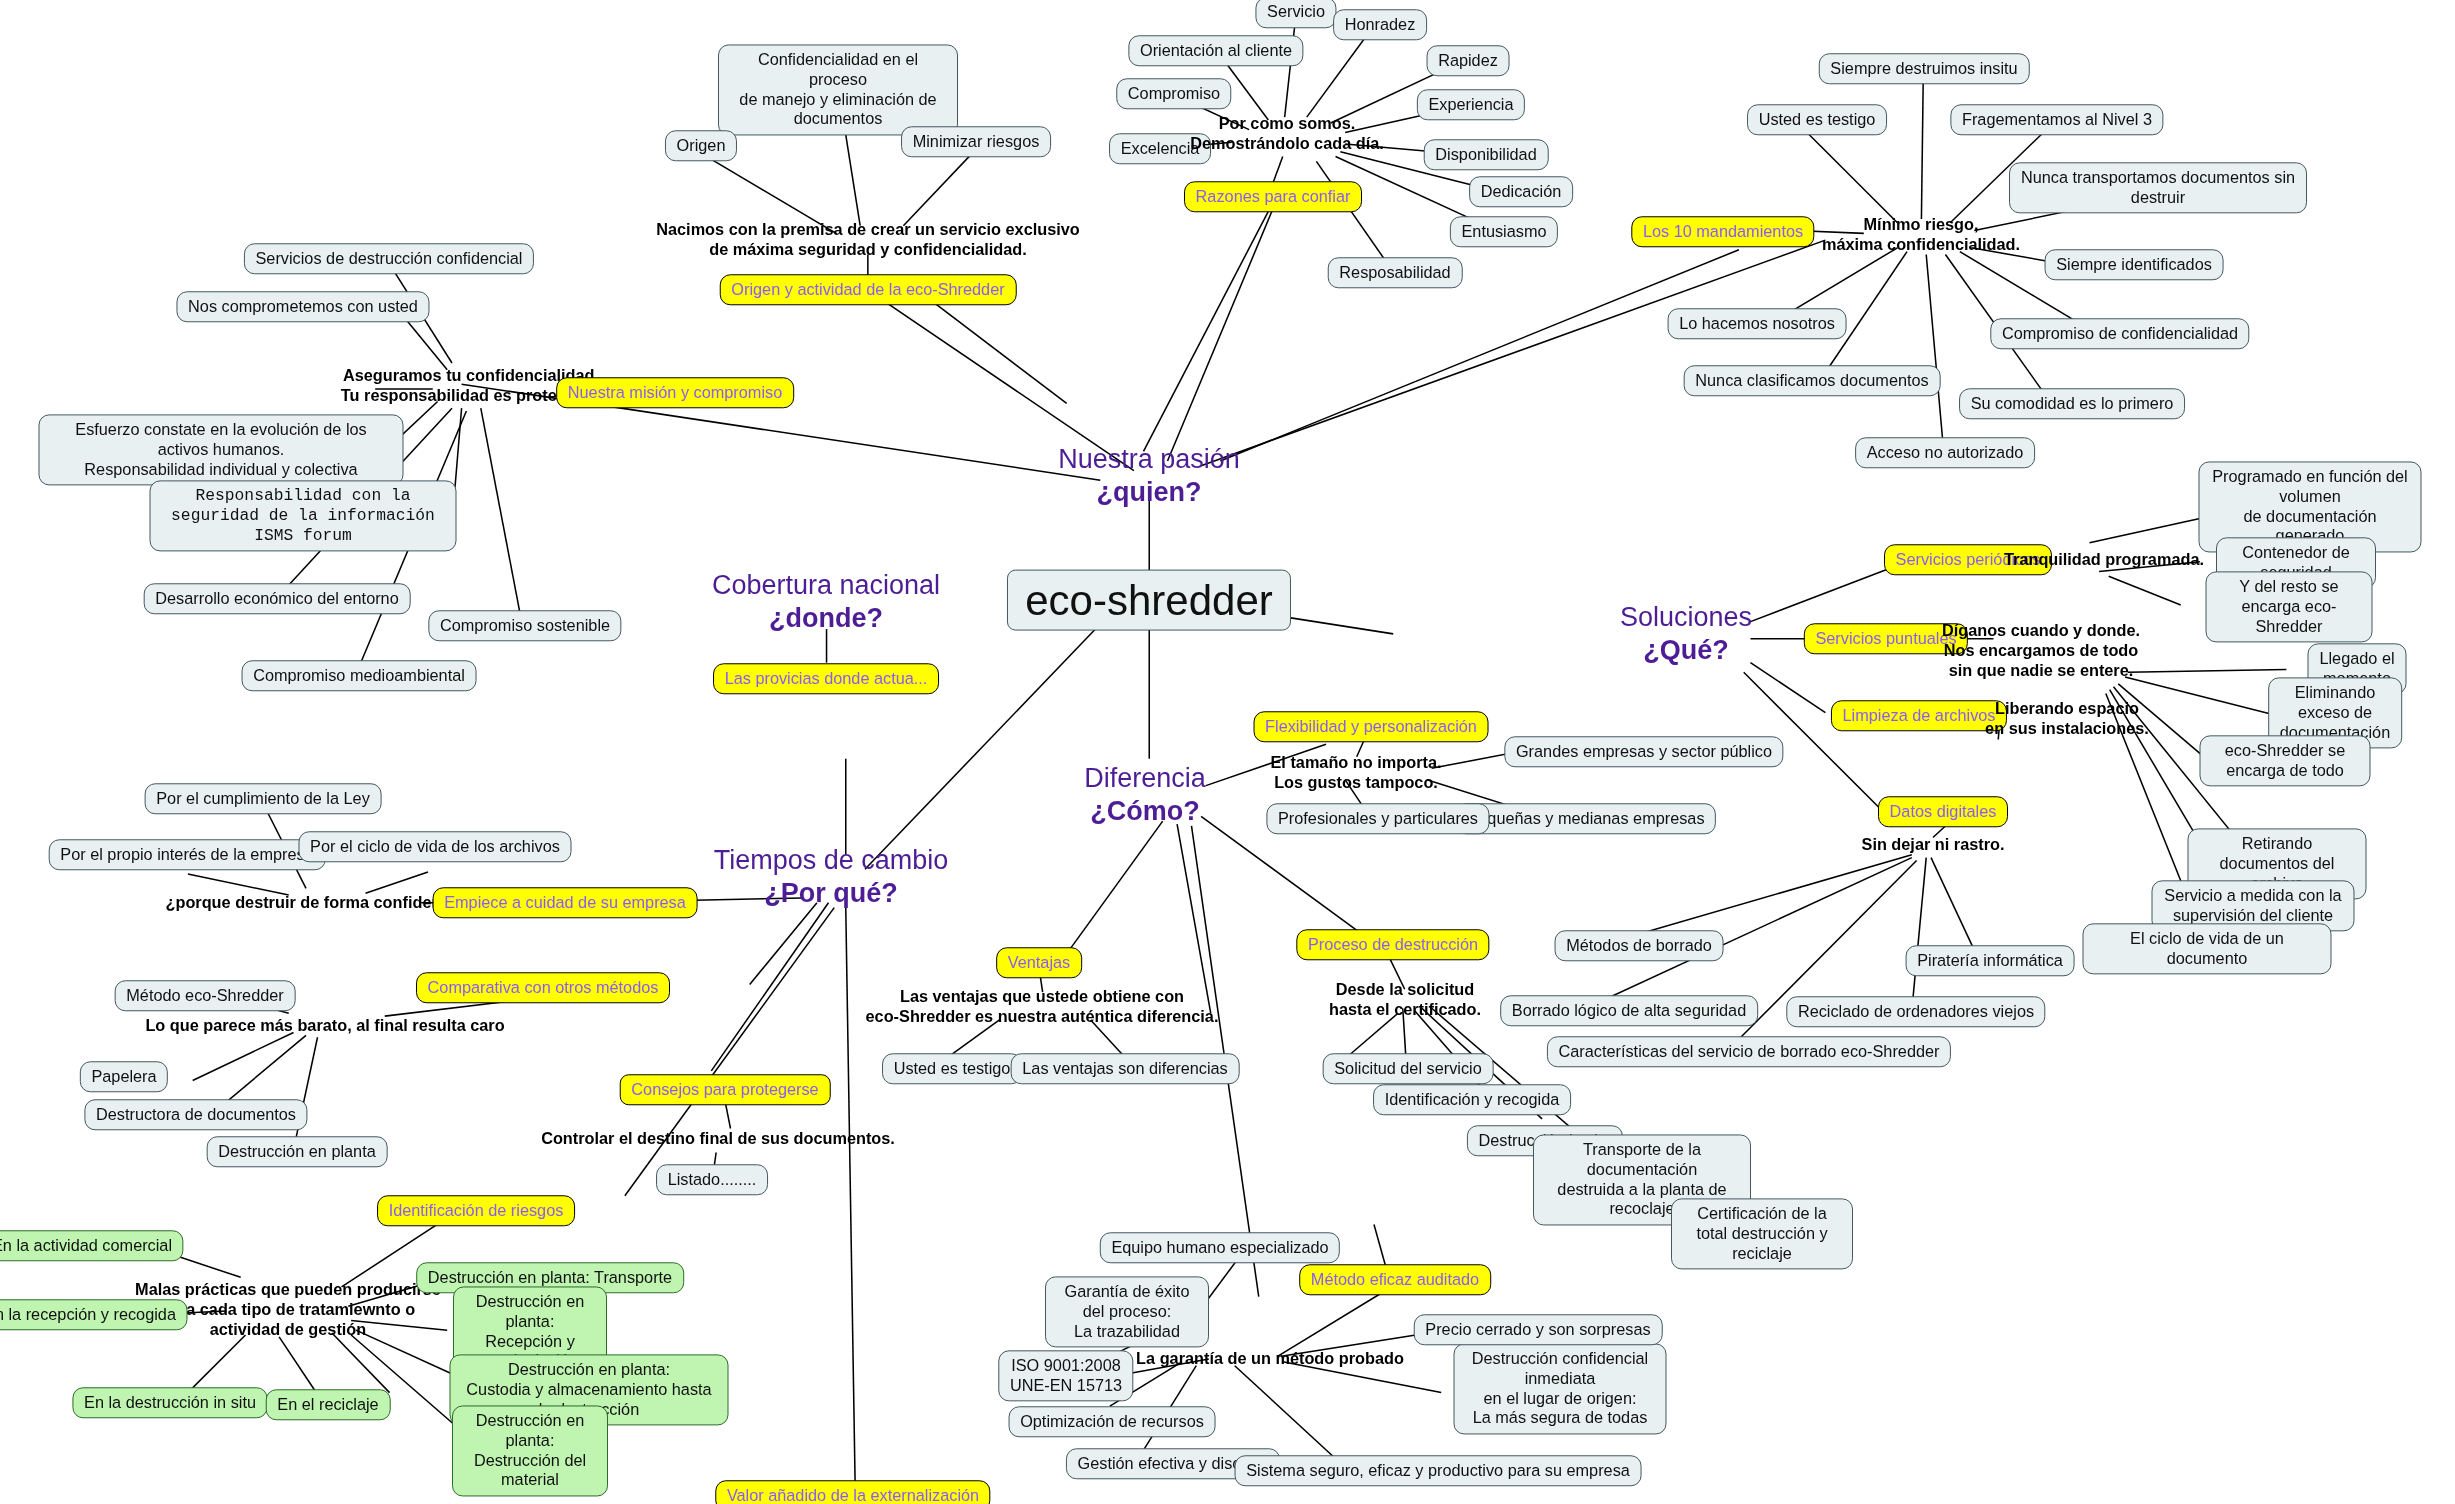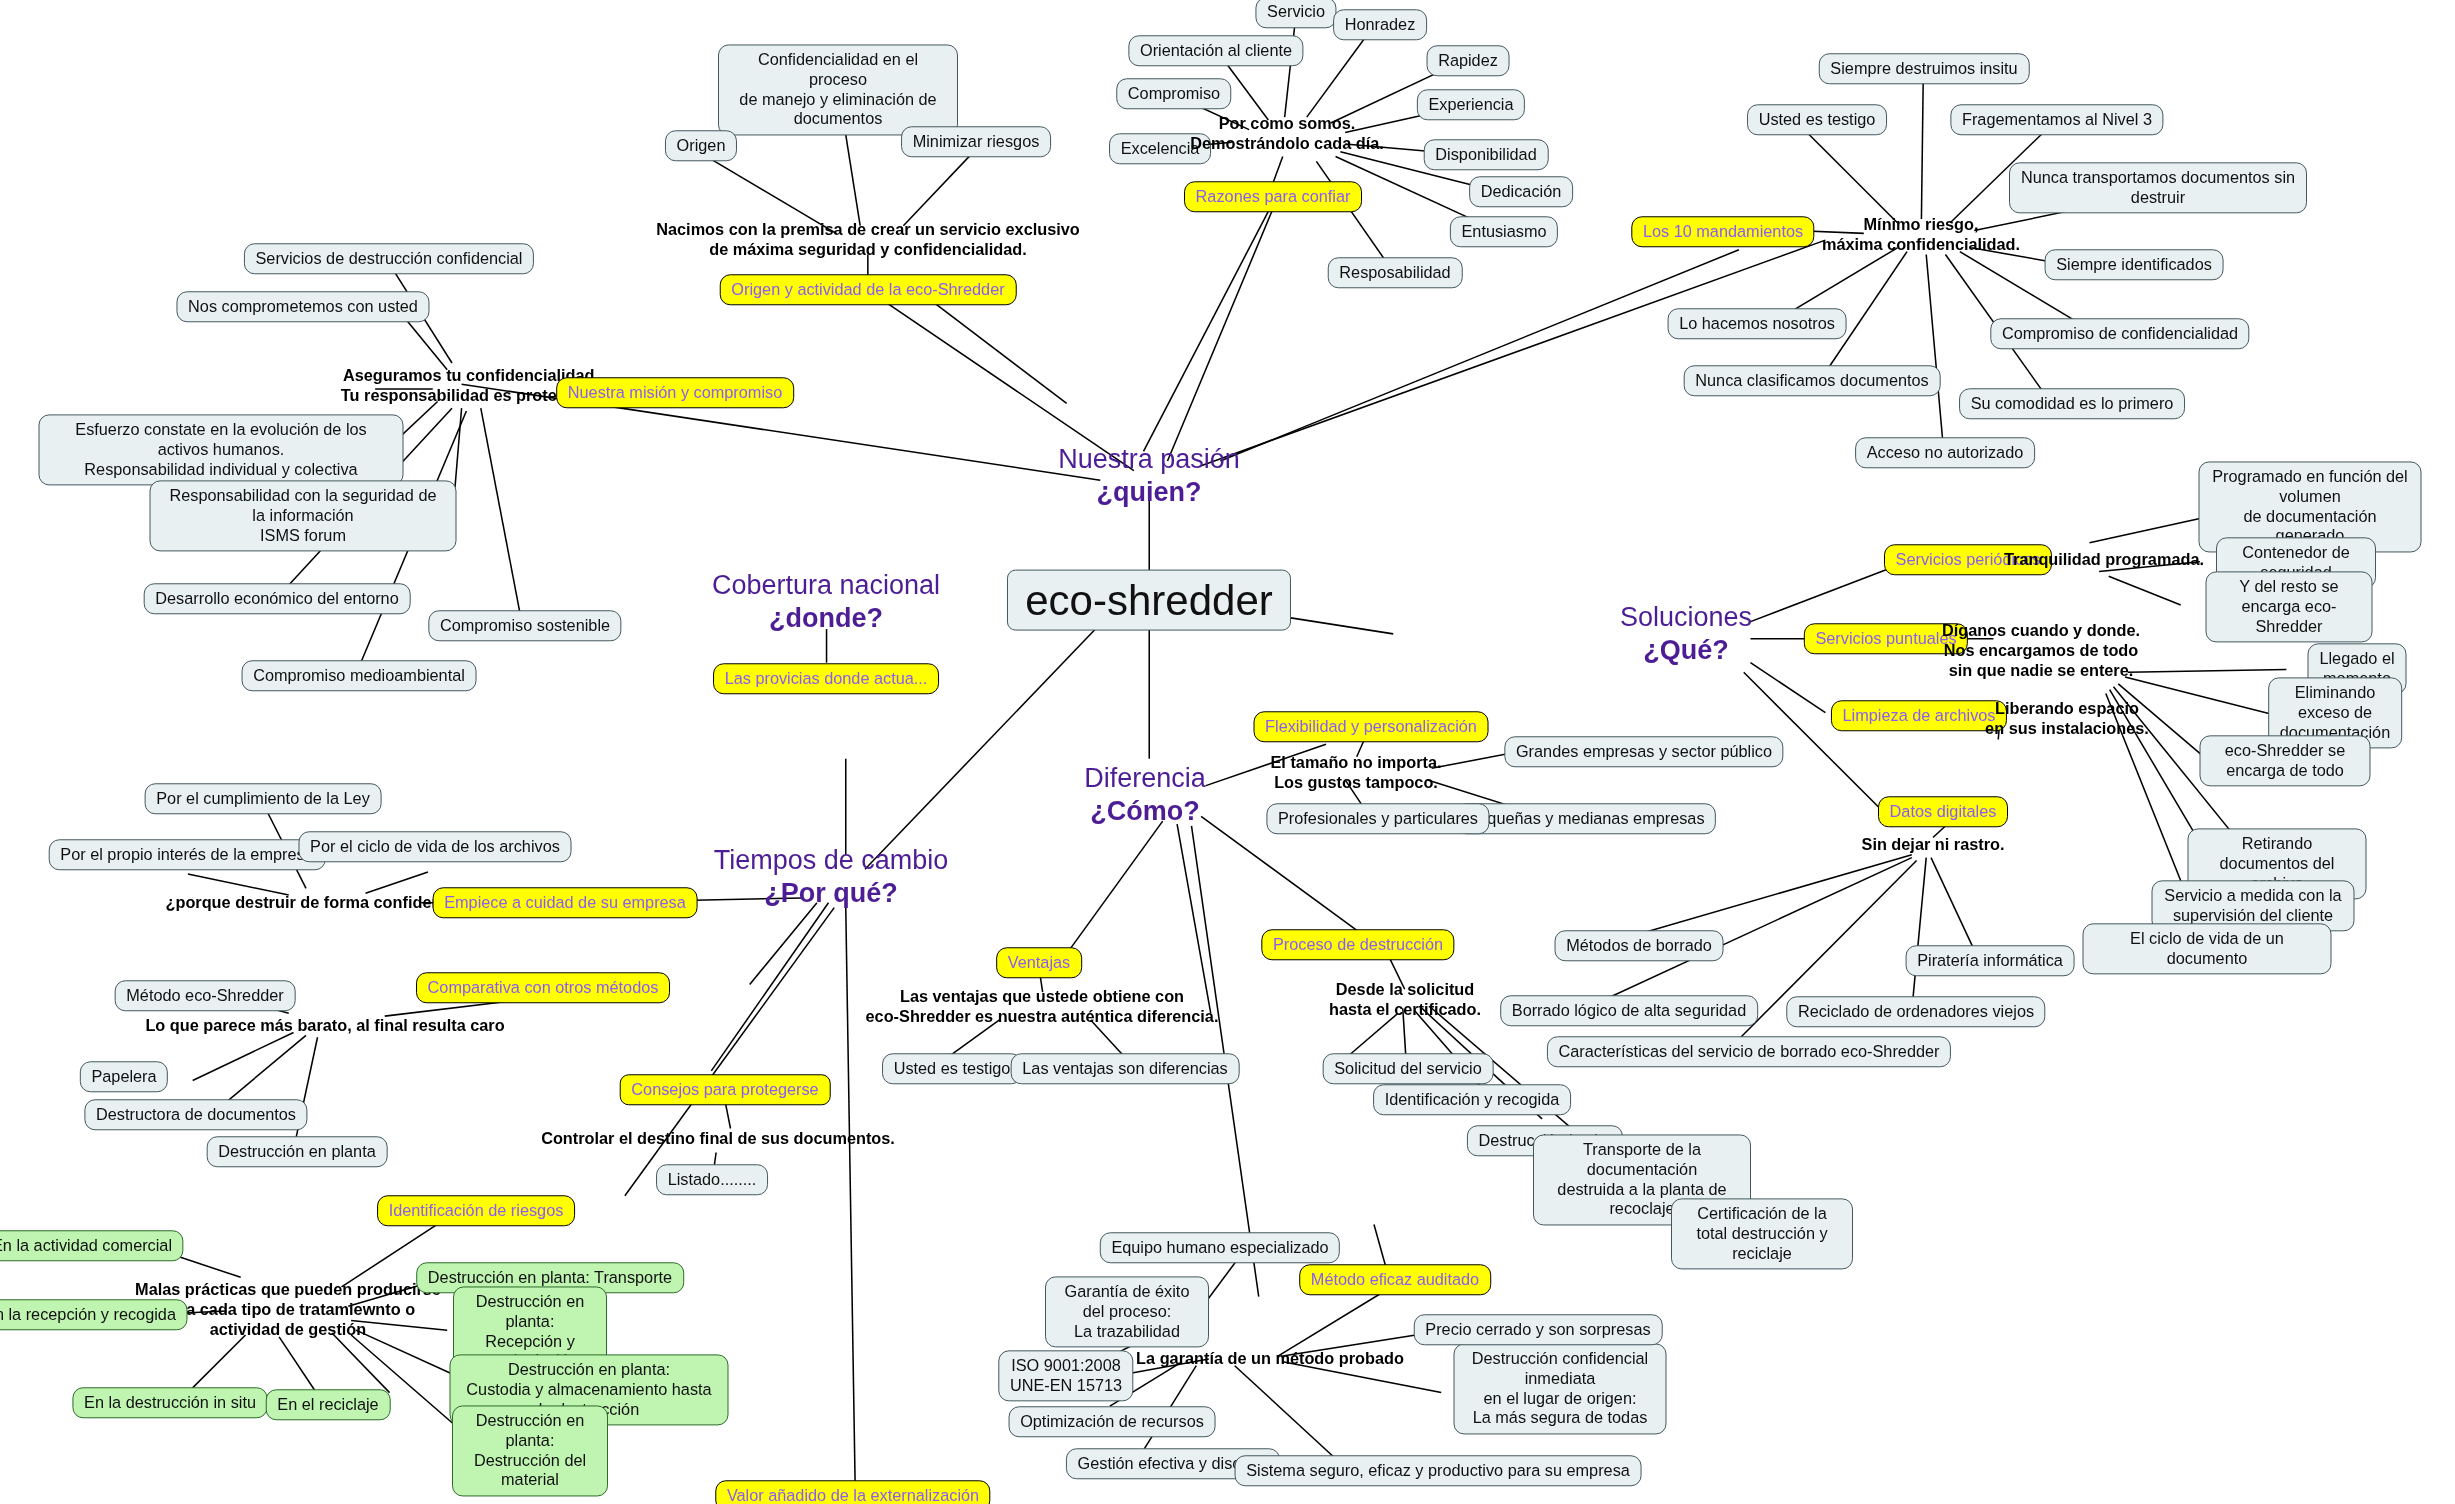--- a/index.html
+++ b/index.html
@@ -275,21 +275,21 @@
   <div class="node box" style="left:1812px;top:381px;">Nunca clasificamos documentos</div>
   <div class="node box" style="left:1757px;top:324px;">Lo hacemos nosotros</div>
   <div class="node hub" style="left:1921px;top:235px;">Mínimo riesgo,
 máxima confidencialidad.</div>
   <div class="node yellow" style="left:1723px;top:232px;">Los 10 mandamientos</div>
 
   <div class="node box" style="left:389px;top:259px;">Servicios de destrucción confidencial</div>
   <div class="node box" style="left:303px;top:307px;">Nos comprometemos con usted</div>
   <div class="node box" style="left:221px;top:450px;width:365px;">Esfuerzo constate en la evolución de los activos humanos.
 Responsabilidad individual y colectiva</div>
-  <div class="node box" style="left:303px;top:516px;width:307px;">Responsabilidad con la seguridad de la información
+  <div class="node box" style="left:303px;top:516px;width:307px;font-family:Liberation Mono, monospace;">Responsabilidad con la seguridad de la información
 ISMS forum</div>
   <div class="node box" style="left:277px;top:599px;">Desarrollo económico del entorno</div>
   <div class="node box" style="left:525px;top:626px;">Compromiso sostenible</div>
   <div class="node box" style="left:359px;top:676px;">Compromiso medioambiental</div>
   <div class="node hub" style="left:471px;top:386px;">Aseguramos tu confidencialidad.
 Tu responsabilidad es protegerte.</div>
   <div class="node yellow" style="left:675px;top:393px;">Nuestra misión y compromiso</div>
 
   <div class="node yellow" style="left:826px;top:679px;">Las provicias donde actua...</div>
 
@@ -329,21 +329,21 @@
   <div class="node box" style="left:1644px;top:752px;">Grandes empresas y sector público</div>
   <div class="node box" style="left:1586px;top:819px;">Pequeñas y medianas empresas</div>
   <div class="node box" style="left:1378px;top:819px;">Profesionales y particulares</div>
 
   <div class="node yellow" style="left:1039px;top:963px;">Ventajas</div>
   <div class="node hub" style="left:1042px;top:1007px;">Las ventajas que ustede obtiene con
 eco-Shredder es nuestra auténtica diferencia.</div>
   <div class="node box" style="left:952px;top:1069px;">Usted es testigo</div>
   <div class="node box" style="left:1125px;top:1069px;">Las ventajas son diferencias</div>
 
-  <div class="node yellow" style="left:1358px;top:945px;">Proceso de destrucción</div>
+  <div class="node yellow" style="left:1393px;top:945px;">Proceso de destrucción</div>
   <div class="node hub" style="left:1405px;top:1000px;">Desde la solicitud
 hasta el certificado.</div>
   <div class="node box" style="left:1408px;top:1069px;">Solicitud del servicio</div>
   <div class="node box" style="left:1472px;top:1100px;">Identificación y recogida</div>
   <div class="node box" style="left:1545px;top:1141px;">Destrucción in situ</div>
   <div class="node box" style="left:1642px;top:1180px;width:218px;">Transporte de la documentación
 destruida a la planta de recoclaje</div>
   <div class="node box" style="left:1762px;top:1234px;width:182px;">Certificación de la
 total destrucción y reciclaje</div>
 

